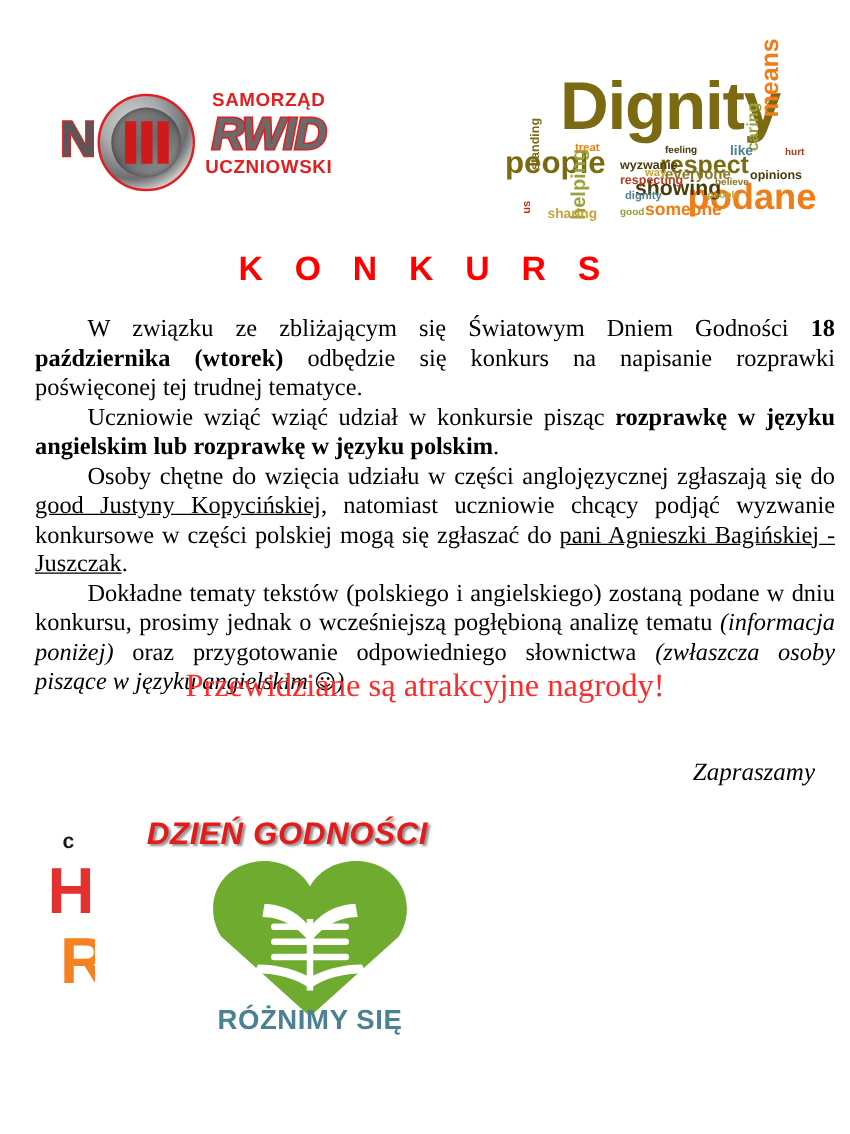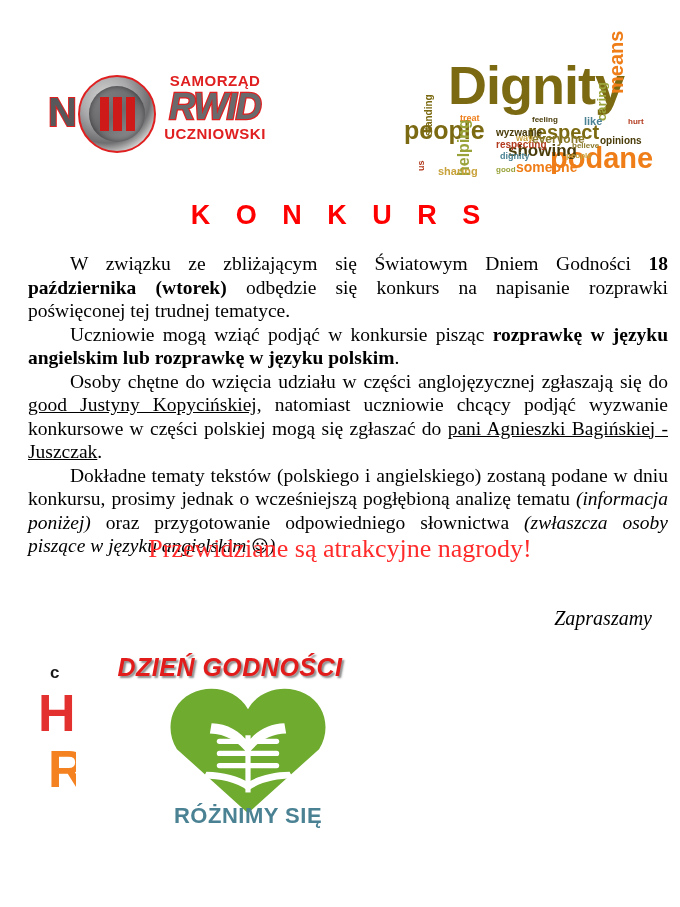--- a/index.html
+++ b/index.html
@@ -317,21 +317,21 @@
       <span class="wc-people2">people</span>
       <span class="wc-treat">treat</span>
     </div>
   </div>
 
   <div class="konkurs">K O N K U R S</div>
 
   <div class="body-text">
     <p><span>W związku ze zbliżającym się Światowym Dniem Godności </span><b>18 października (wtorek)</b><span> odbędzie się konkurs na napisanie rozprawki poświęconej tej trudnej tematyce.</span></p>
 
-    <p><span>Uczniowie mogą wziąć podjąć w konkursie pisząc </span><b>rozprawkę w języku angielskim lub rozprawkę w języku polskim</b><span>.</span></p>
+    <p><span>Uczniowie wziąć wziąć udział w konkursie pisząc </span><b>rozprawkę w języku angielskim lub rozprawkę w języku polskim</b><span>.</span></p>
 
     <p><span>Osoby chętne do wzięcia udziału w części anglojęzycznej zgłaszają się do </span><u>good Justyny Kopycińskiej</u><span>, natomiast uczniowie chcący podjąć wyzwanie konkursowe w części polskiej mogą się zgłaszać do </span><u>pani Agnieszki Bagińskiej -Juszczak</u><span>.</span></p>
 
     <p><span>Dokładne tematy tekstów (polskiego i angielskiego) zostaną podane w dniu konkursu, prosimy jednak o wcześniejszą pogłębioną analizę tematu </span><i>(informacja poniżej)</i><span> oraz przygotowanie odpowiedniego słownictwa </span><i>(zwłaszcza osoby piszące w języku angielskim </i><i class="smiley">☺</i><i>)</i></p>
   </div>
 
   <div class="prizes">
     <div class="prizes-main">Przewidziane są atrakcyjne nagrody!</div>
   </div>
 

